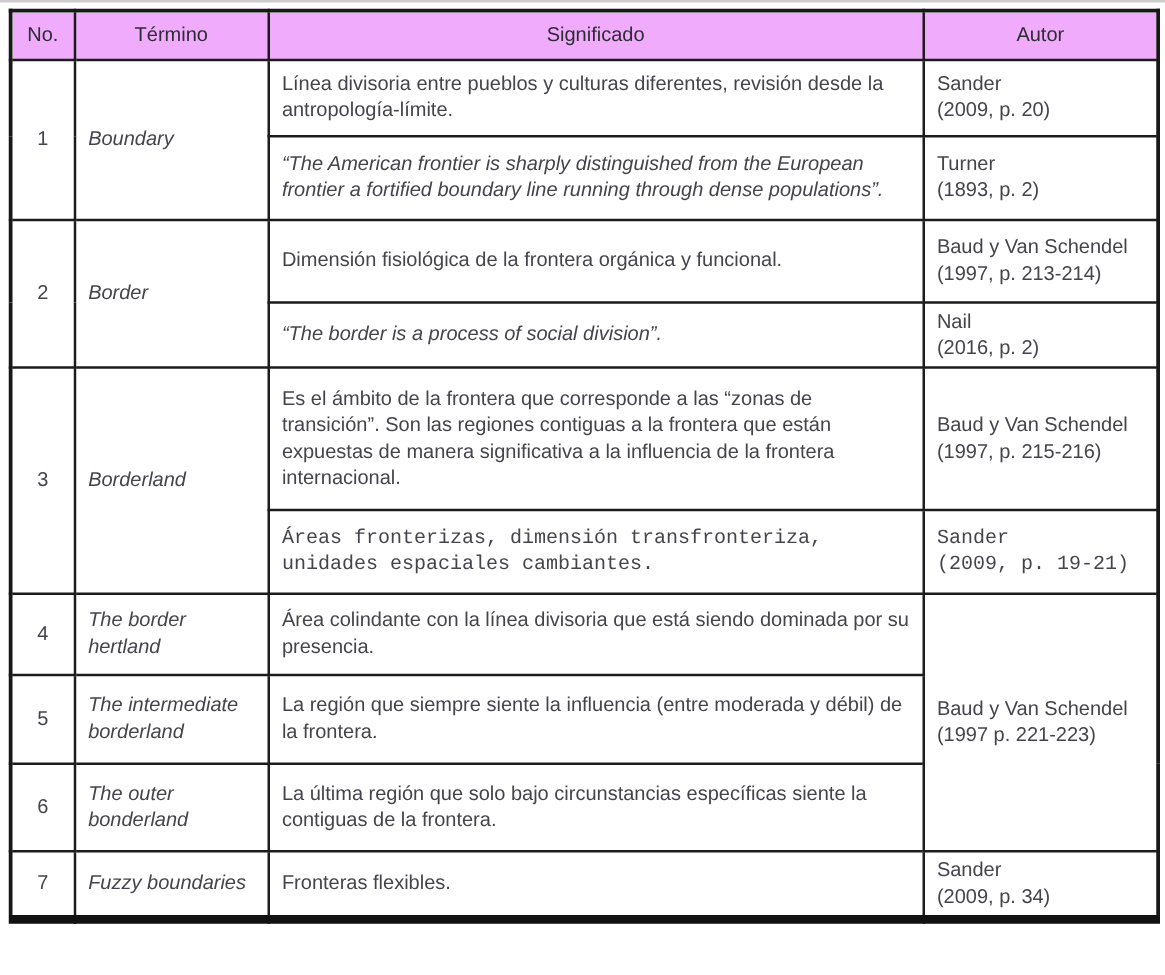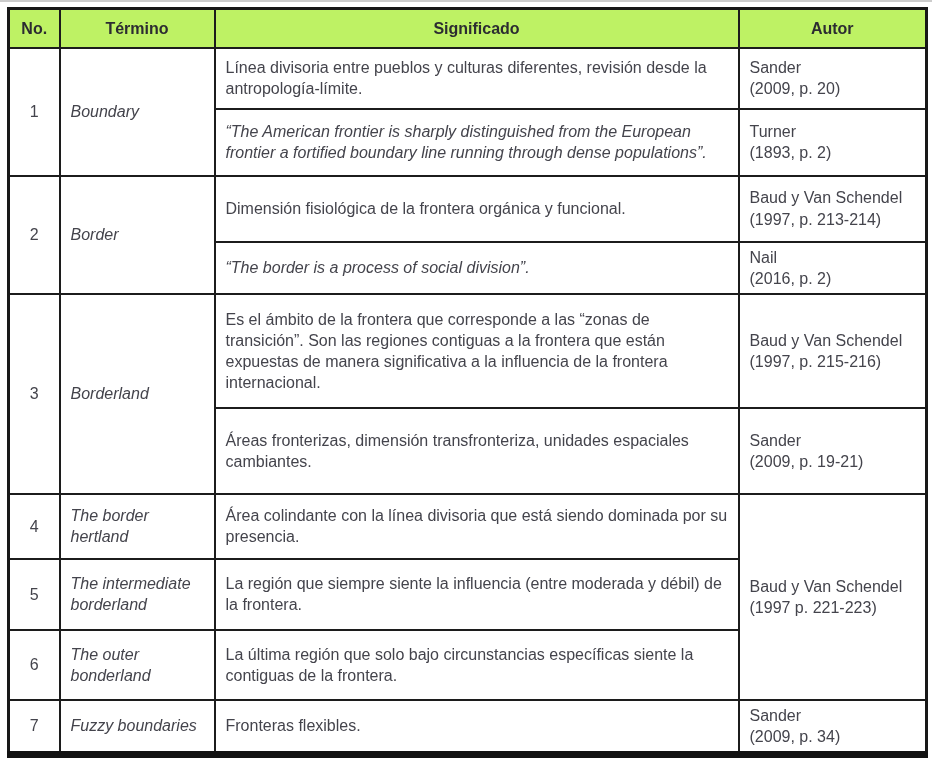--- a/index.html
+++ b/index.html
@@ -33,23 +33,23 @@
   table.term-table col.c-term { width: 155px; }
   table.term-table col.c-sig  { width: 524px; }
   table.term-table col.c-aut  { width: 188px; }
   table.term-table th, table.term-table td {
     border: 2px solid #1c1c1c;
     vertical-align: middle;
     padding: 4px 10px;
     overflow: hidden;
   }
   table.term-table thead th {
-    background: #bef264;
+    background: #f0abfc;
     color: #2c2c31;
-    font-weight: bold;
+    font-weight: normal;
     text-align: center;
     padding: 6px 4px;
   }
   td.no-cell {
     text-align: center;
     padding: 4px 2px;
   }
   td.term-cell {
     font-style: italic;
     padding-left: 13px;
@@ -64,21 +64,21 @@
   td.autor-cell {
     padding-left: 10px;
     padding-right: 4px;
   }
   tr.h-header { height: 39px; }
   tr.h-1a { height: 61px; }
   tr.h-1b { height: 67px; }
   tr.h-2a { height: 66px; }
   tr.h-2b { height: 52px; }
   tr.h-3a { height: 114px; }
-  tr.h-3b { height: 86px; }
+  tr.h-3b { height: 67px; font-family: Liberation Mono, monospace; }
   tr.h-4  { height: 65px; }
   tr.h-5  { height: 71px; }
   tr.h-6  { height: 70px; }
   tr.h-7  { height: 45px; }
 </style>
 </head>
 <body>
 
 <div class="top-rule"></div>
 

